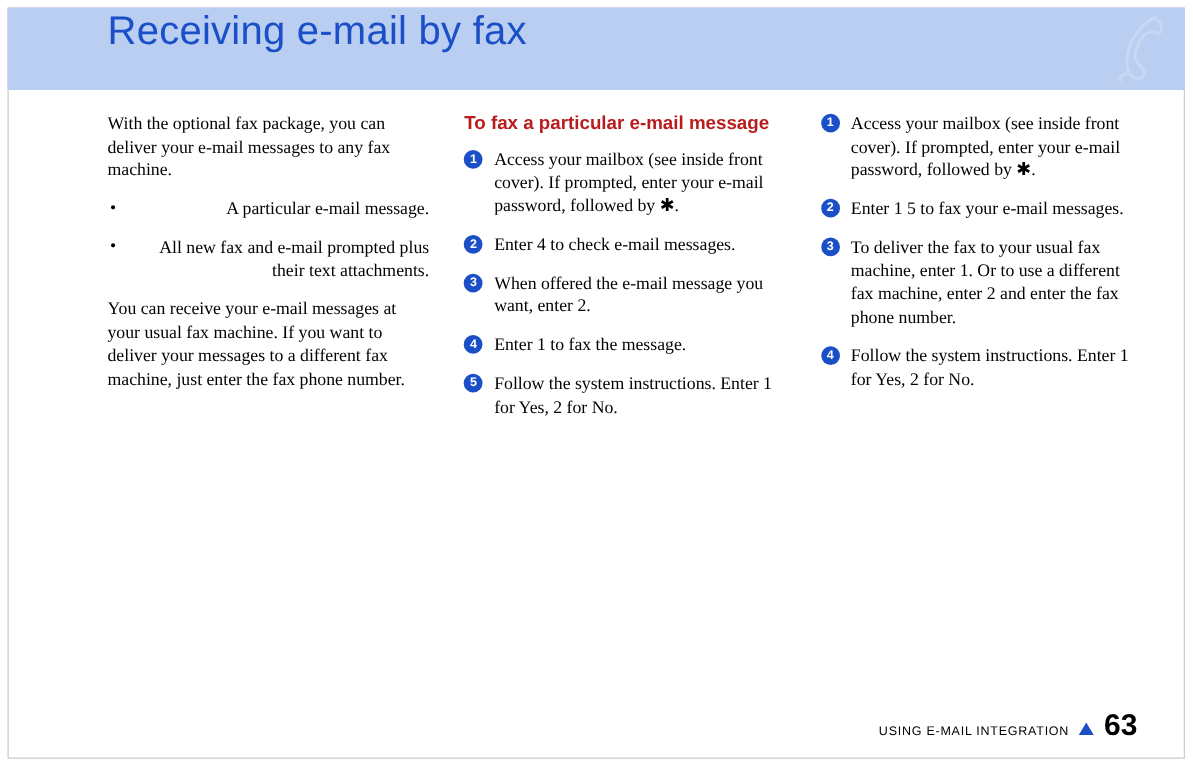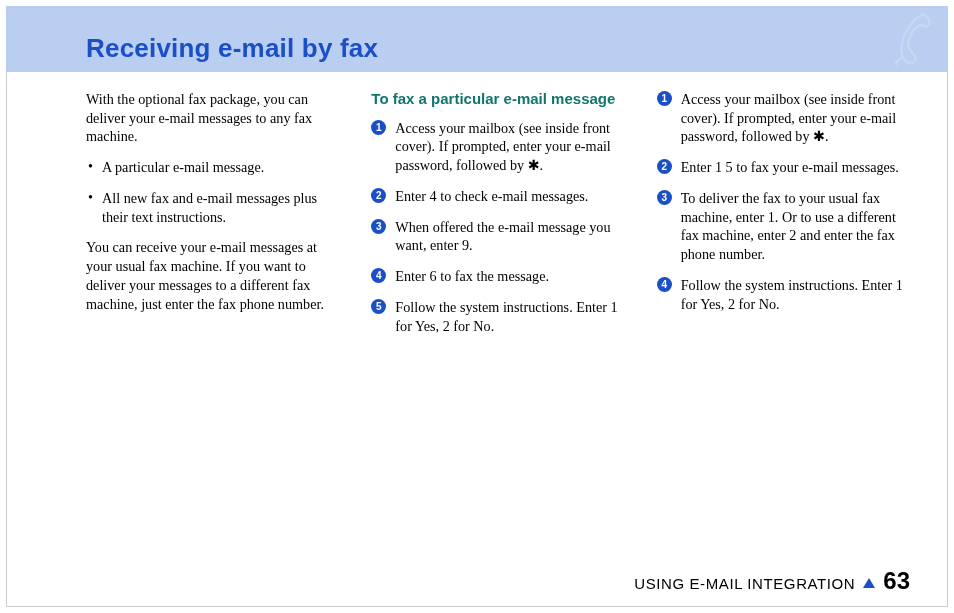--- a/index.html
+++ b/index.html
@@ -23,25 +23,25 @@
   .header-band {
     position: absolute;
     top: 6px;
     left: 6px;
     right: 6px;
     height: 66px;
     background: #b9cef0;
   }
   .page-title {
     position: absolute;
-    top: 33px;
+    top: 6px;
     left: 86px;
     font-family: Arial, Helvetica, sans-serif;
-    font-weight: bold;
-    font-size: 26px;
+    font-weight: normal;
+    font-size: 32px;
     color: #1a4fc7;
     letter-spacing: 0.2px;
   }
   .phone-watermark {
     position: absolute;
     top: 10px;
     right: 18px;
     width: 46px;
     height: 56px;
     opacity: 0.55;
@@ -54,33 +54,33 @@
     right: 40px;
     display: flex;
     gap: 28px;
   }
   .col {
     flex: 1 1 0;
     font-size: 14.2px;
     line-height: 1.32;
   }
   .col p { margin-bottom: 12px; }
-  .intro-list { list-style: none; margin: 0 0 0 0; }
+  .intro-list { list-style: none; margin: 0 0 0 0; text-align: right; }
   .intro-list li { position: relative; padding-left: 16px; margin-bottom: 12px; }
   .intro-list li::before {
     content: "•";
     position: absolute;
     left: 2px; top: 0;
     font-size: 14px;
   }
   .section-heading {
     font-family: Arial, Helvetica, sans-serif;
     font-weight: bold;
     font-size: 15px;
-    color: #0f766e;
+    color: #b91c1c;
     margin-bottom: 10px;
     line-height: 1.25;
   }
   .num-steps { list-style: none; }
   .num-steps li {
     position: relative;
     padding-left: 24px;
     margin-bottom: 12px;
   }
   .step-bullet {
@@ -99,21 +99,21 @@
   .footer {
     position: absolute;
     bottom: 18px;
     right: 44px;
     display: flex;
     align-items: baseline;
     gap: 8px;
     font-family: Arial, Helvetica, sans-serif;
   }
   .footer-label {
-    font-size: 15px;
+    font-size: 10px;
     letter-spacing: 0.6px;
   }
   .footer-tri {
     width: 0; height: 0;
     border-left: 6px solid transparent;
     border-right: 6px solid transparent;
     border-bottom: 10px solid #1a4fc7;
     align-self: center;
     position: relative;
     top: 2px;
@@ -136,32 +136,32 @@
     <path d="M10 42 C6 44 4 46 6 48"></path>
   </svg>
 </div>
 
 <div class="columns">
 
   <div class="col">
     <p>With the optional fax package, you can deliver your e-mail messages to any fax machine.</p>
     <ul class="intro-list">
       <li>A particular e-mail message.</li>
-      <li>All new fax and e-mail messages plus their text instructions.</li>
+      <li>All new fax and e-mail prompted plus their text attachments.</li>
     </ul>
     <p>You can receive your e-mail messages at your usual fax machine. If you want to deliver your messages to a different fax machine, just enter the fax phone number.</p>
   </div>
 
   <div class="col">
     <div class="section-heading">To fax a particular e-mail message</div>
     <ol class="num-steps">
       <li><span class="step-bullet">1</span><span>Access your mailbox (see inside front cover). If prompted, enter your e-mail password, followed by ✱.</span></li>
       <li><span class="step-bullet">2</span><span>Enter 4 to check e-mail messages.</span></li>
-      <li><span class="step-bullet">3</span><span>When offered the e-mail message you want, enter 9.</span></li>
-      <li><span class="step-bullet">4</span><span>Enter 6 to fax the message.</span></li>
+      <li><span class="step-bullet">3</span><span>When offered the e-mail message you want, enter 2.</span></li>
+      <li><span class="step-bullet">4</span><span>Enter 1 to fax the message.</span></li>
       <li><span class="step-bullet">5</span><span>Follow the system instructions. Enter 1 for Yes, 2 for No.</span></li>
     </ol>
   </div>
 
   <div class="col">
     <ol class="num-steps">
       <li><span class="step-bullet">1</span><span>Access your mailbox (see inside front cover). If prompted, enter your e-mail password, followed by ✱.</span></li>
       <li><span class="step-bullet">2</span><span>Enter 1 5 to fax your e-mail messages.</span></li>
       <li><span class="step-bullet">3</span><span>To deliver the fax to your usual fax machine, enter 1. Or to use a different fax machine, enter 2 and enter the fax phone number.</span></li>
       <li><span class="step-bullet">4</span><span>Follow the system instructions. Enter 1 for Yes, 2 for No.</span></li>

